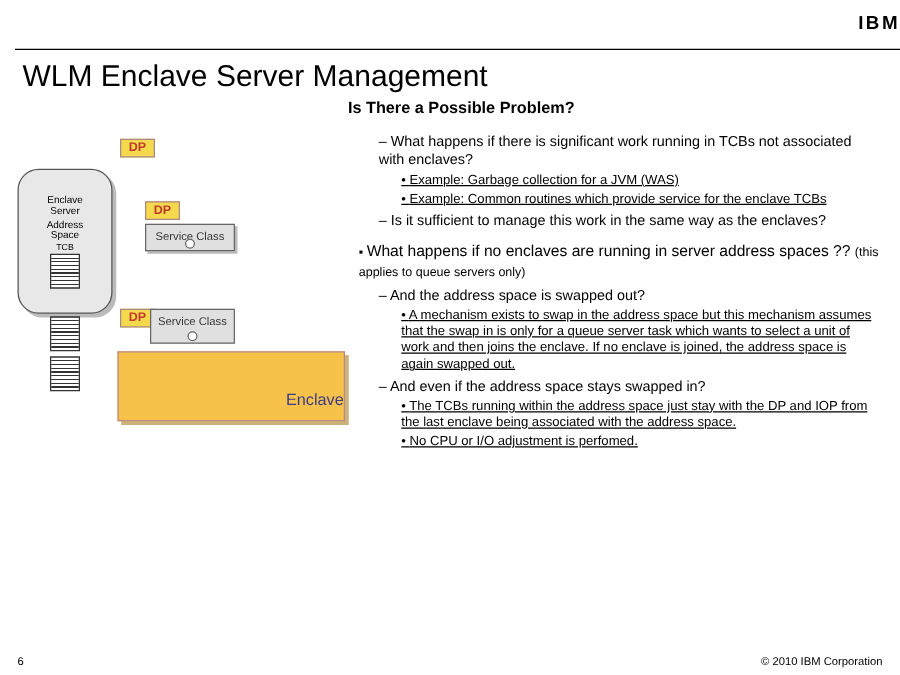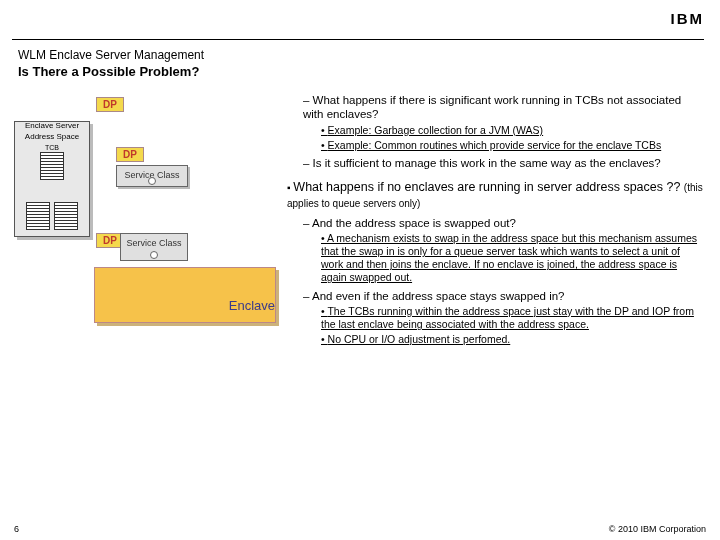--- a/index.html
+++ b/index.html
@@ -8,43 +8,44 @@
     height: 540px;
     font-family: Arial, Helvetica, sans-serif;
     background: #fff;
     position: relative;
     overflow: hidden;
   }
   .header {
     position: relative;
     height: 36px;
     border-bottom: 1.5px solid #000;
-    margin: 4px 16px 0 12px;
+    margin: 4px 0 0 12px;
   }
   .logo {
     position: absolute;
     right: 0;
     top: 6px;
     font-weight: 900;
     letter-spacing: 2px;
     font-size: 15px;
     color: #000;
     font-family: "Arial Black", Arial, sans-serif;
   }
   .title {
-    font-size: 12px;
+    font-size: 24px;
     font-weight: 400;
     color: #000;
     margin: 8px 16px 0 18px;
   }
   .subtitle {
     font-size: 13px;
     font-weight: 700;
     color: #000;
     margin: 2px 0 0 18px;
+    text-align: center;
   }
   .content {
     position: relative;
     display: flex;
     margin-top: 10px;
   }
   .diagram {
     position: relative;
     width: 275px;
     height: 350px;
@@ -53,23 +54,24 @@
   }
   
   .shadowbox {
     position: absolute;
     background: #e8e8e8;
     border: 1px solid #555;
     box-shadow: 3px 3px 0 #bbb;
   }
   .server-box {
     left: 6px; top: 32px; width: 76px; height: 116px;
-    padding: 0;
+    padding: 20px;
     font-size: 8px;
     text-align: center;
+    border-radius: 17px;
   }
   .server-box .lbl { font-size: 8px; line-height: 1.1; margin-bottom: 2px; }
   .tcb {
     width: 24px; height: 28px;
     border: 1px solid #333;
     background: repeating-linear-gradient(0deg,#fff,#fff 2px,#333 2px,#333 3px);
     display: inline-block;
     margin: 1px;
   }
   .tcb-label { font-size: 7px; display:block; }

